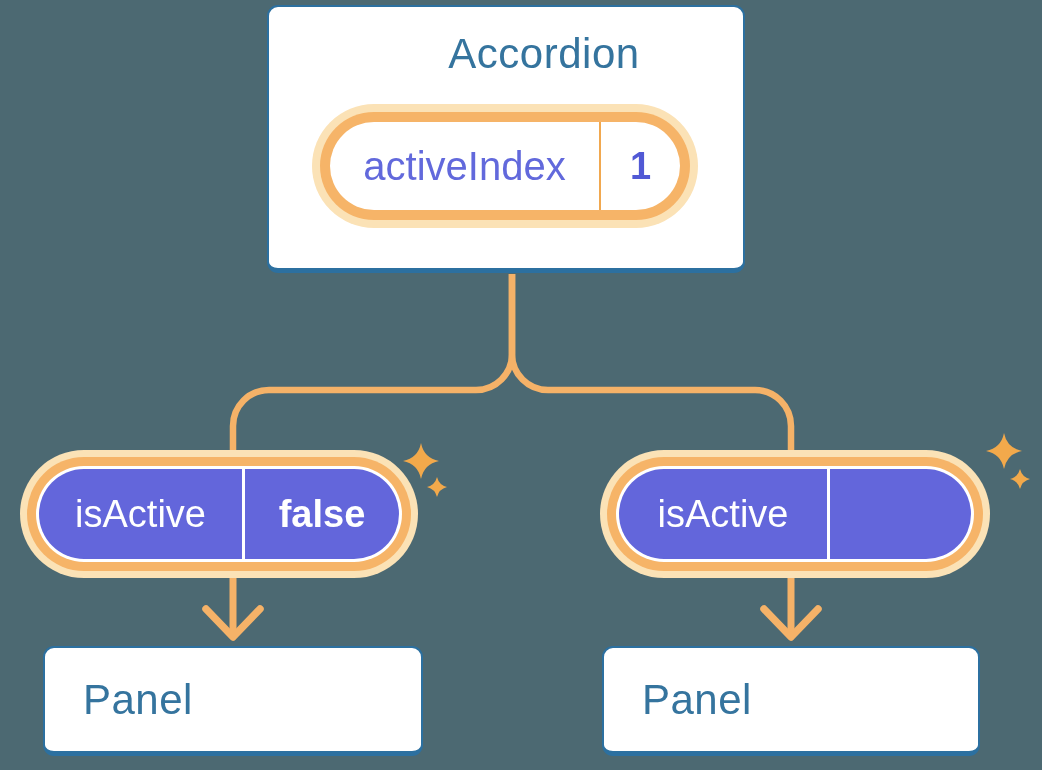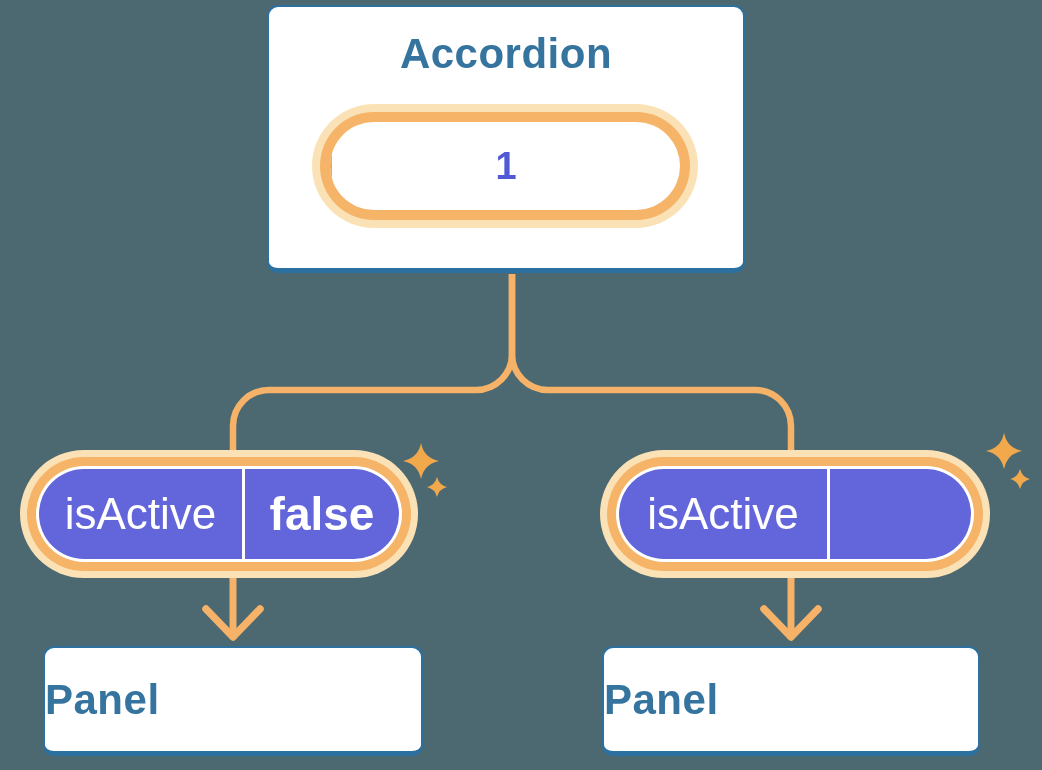--- a/index.html
+++ b/index.html
@@ -17,21 +17,21 @@
   }
   .overlay{position:absolute; inset:0; width:1042px; height:770px; pointer-events:none;}
   .card{
     position:absolute; background:#fff; box-sizing:border-box;
     border:2.5px solid var(--card-border); border-bottom-width:5px; border-radius:11px;
   }
   .accordion-card{left:267px; top:5px; width:478px; height:268px;}
   .panel-card{display:flex; align-items:center; justify-content:flex-start;}
   .panel-left{left:43px; top:646px; width:380px; height:110px;}
   .panel-right{left:602px; top:646px; width:378px; height:110px;}
-  .blue-text{color:var(--card-text); font-size:42px; font-weight:700; letter-spacing:0.5px;}
+  .blue-text{color:var(--card-text); font-size:42px; font-weight:400; letter-spacing:0.5px;padding-left:38px;}
   .card-title{position:absolute; left:267px; top:30px; width:478px; text-align:center;}
   
   .halo{position:absolute; background:var(--orange-halo); display:flex; align-items:center; justify-content:center;}
   .ring{background:var(--orange-ring); width:100%; height:100%; box-sizing:border-box; display:flex; align-items:center; justify-content:center;}
   .halo,.ring,.wline,.fill{border-radius:999px;}
   .wline{background:#fff; display:flex; align-items:center; justify-content:center;}
   .fill{display:flex; align-items:stretch; overflow:hidden;}
   .pill-top{left:312px; top:104px; width:386px; height:124px; padding:8px; box-sizing:border-box;}
   .pill-top .ring{padding:10px;}
   .pill-top .fill{width:350px; height:88px; background:#fff;}
@@ -40,23 +40,23 @@
   .pill-left{left:20px; top:450px; width:398px; height:128px;}
   .pill-right{left:600px; top:450px; width:390px; height:128px;}
   .pill-state .wline{width:100%; height:100%; padding:3px; box-sizing:border-box;}
   .pill-state .fill{background:var(--pill-purple); width:100%; height:100%;}
   .cell{display:flex; align-items:center; justify-content:center;}
   .pill-top .cell-label{flex:0 0 269px; color:var(--state-label-purple); font-size:40px;}
   .pill-top .divider{flex:0 0 2px; background:var(--orange-divider);}
   .pill-top .cell-value{flex:1; color:var(--state-value-purple); font-size:38px; font-weight:700;}
   .pill-left .cell-label{flex:0 0 203px;}
   .pill-right .cell-label{flex:0 0 208px;}
-  .pill-state .cell-label{color:var(--pill-purple-text); font-size:44px; font-weight:500;}
+  .pill-state .cell-label{color:var(--pill-purple-text); font-size:38px; font-weight:500;}
   .pill-state .divider{flex:0 0 3px; background:#fff;}
-  .pill-state .cell-value{flex:1; color:var(--pill-purple-text); font-size:46px; font-weight:700;}
+  .pill-state .cell-value{flex:1; color:var(--pill-purple-text); font-size:38px; font-weight:700;}
 </style>
 </head>
 <body>
 
 <div class="stage">
 
   <svg class="overlay" viewBox="0 0 1042 770" aria-hidden="true">
 
     <path d="M512 274 V354 A36 36 0 0 1 476 390 H269 A36 36 0 0 0 233 426 V452" fill="none" stroke="var(--orange-line)" stroke-width="6.5"></path>
     <path d="M512 274 V354 A36 36 0 0 0 548 390 H755 A36 36 0 0 1 791 426 V452" fill="none" stroke="var(--orange-line)" stroke-width="6.5"></path>
@@ -79,20 +79,21 @@
       <path d="M1020 469 Q1022 477 1030 479 Q1022 481 1020 489 Q1018 481 1010 479 Q1018 477 1020 469 Z"></path>
     </g>
   </svg>
 
   <div class="card accordion-card"></div>
   <div class="card-title blue-text">Accordion</div>
 
   <div class="halo pill-top">
     <div class="ring">
       <div class="fill">
+        <div class="cell cell-label">activeIndex</div>
         <div class="divider"></div>
         <div class="cell cell-value">1</div>
       </div>
     </div>
   </div>
 
   <div class="halo pill-state pill-left">
     <div class="ring">
       <div class="wline">
         <div class="fill">

